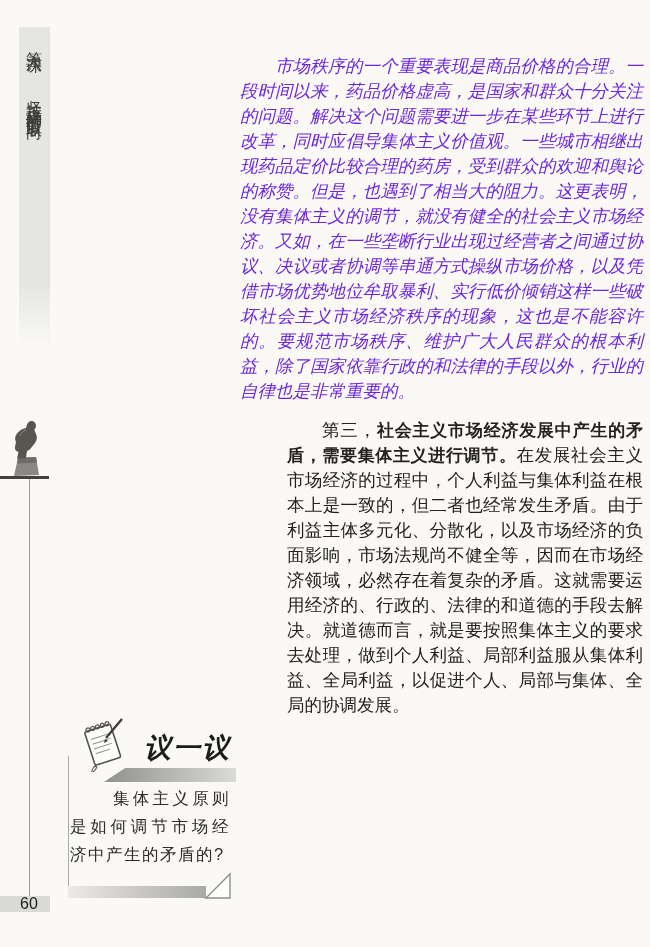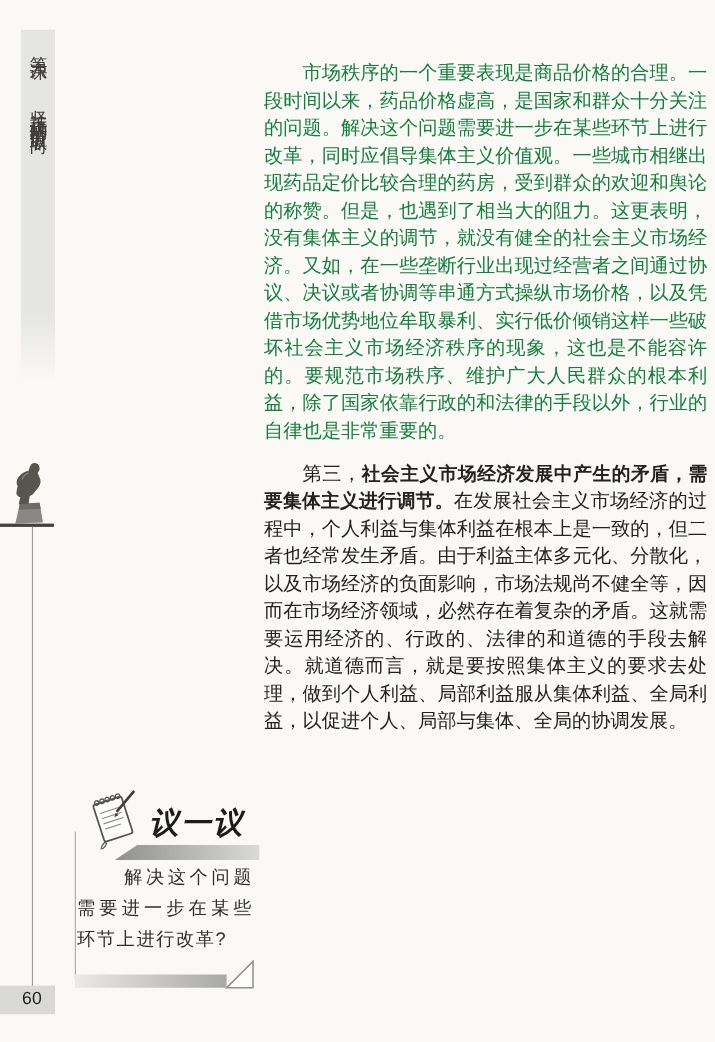--- a/index.html
+++ b/index.html
@@ -22,46 +22,46 @@
     padding-top:12px;line-height:31px;
     font-family:"Liberation Serif", serif;
   }
   .chapter-strip .lesson-num{margin-bottom:20px;display:inline-block;}
   
   .thinker{position:absolute;left:6px;top:418px;width:44px;height:60px;}
   .hrule{position:absolute;left:0;top:476px;width:49px;height:3px;background:#44423f;}
   .vrule{position:absolute;left:29px;top:479px;width:1px;height:418px;background:#9b9b97;}
   
   .pagenum{
-    position:absolute;left:0;top:896px;width:50px;height:26px;
+    position:absolute;left:0;top:896px;width:50px;height:16px;
     background:#d9d9d5;color:#1d1d1b;font-size:16px;
     font-family:"Liberation Sans", sans-serif;
     display:flex;align-items:center;justify-content:center;
     padding-left:8px;box-sizing:border-box;
   }
   
   .main{
     position:absolute;left:240px;top:26px;width:403px;
     font-size:17.5px;line-height:25px;color:#232220;
     text-align:justify;
   }
   .main p{margin:0;}
   .main p.indent{text-indent:2em;}
   .main p.gap1{margin-top:28px;}
-  .main p.gap2{margin-top:14px;}
-  .main p.kai{color:#15803d;}
+  .main p.gap2{margin-top:14px;margin-left:47px;}
+  .main p.kai{font-style:italic;color:#6d28d9;}
   .main .bold-point{font-weight:bold;font-family:"Liberation Sans", sans-serif;font-size:17px;}
   
   .discuss{position:absolute;left:64px;top:714px;width:172px;height:186px;}
   .discuss .left-border{position:absolute;left:4px;top:42px;width:1px;height:134px;background:#a9a9a5;}
   .discuss .pad-icon{position:absolute;left:14px;top:2px;width:50px;height:56px;}
   .discuss .d-title{
-    position:absolute;left:64px;top:16px;width:102px;
+    position:absolute;left:80px;top:16px;width:102px;
     font-size:27px;font-weight:bold;font-style:italic;
-    color:#1c1c1a;text-align:center;letter-spacing:2px;
+    color:#1c1c1a;letter-spacing:2px;
     font-family:"Liberation Serif", serif;
   }
   .discuss .band{
     position:absolute;left:40px;top:54px;width:132px;height:14px;
     background:linear-gradient(90deg,#90908d 0%,#b9b9b5 55%,#dadad6 100%);
     clip-path:polygon(16% 0,100% 0,100% 100%,0 100%);
   }
   .discuss .question{
     position:absolute;left:6px;top:70px;width:160px;margin:0;
     font-family:"Liberation Sans", sans-serif;
@@ -116,21 +116,21 @@
         <line x1="15" y1="35" x2="30" y2="35" stroke="#8a8a86" stroke-width="1"></line>
         <path d="M11 46 q-4 2 -6 6 q5 -1 7 -4 z" fill="#e8e8e4" stroke="#55534f" stroke-width="1"></path>
       </g>
       <line x1="44" y1="3" x2="28" y2="22" stroke="#3f3e3b" stroke-width="2.4"></line>
       <polygon points="27,23 26,27 30,25" fill="#3f3e3b"></polygon>
     </svg>
 
     <div class="d-title">议一议</div>
     <div class="band"></div>
 
-    <p class="question">解决这个问题需要进一步在某些环节上进行改革?</p>
+    <p class="question">集体主义原则是如何调节市场经济中产生的矛盾的?</p>
 
     <svg class="bottom-edge" viewBox="0 0 172 28">
       <polygon points="4,14 142,14 142,26 4,26" fill="url(#bandGrad)"></polygon>
       <defs>
         <linearGradient id="bandGrad" x1="0" y1="0" x2="1" y2="0">
           <stop offset="0" stop-color="#eceae6"></stop>
           <stop offset="1" stop-color="#a9a9a5"></stop>
         </linearGradient>
       </defs>
       <polygon points="142,26 166,26 166,2" fill="#fdfdfb" stroke="#8f8f8b" stroke-width="1.4"></polygon>

